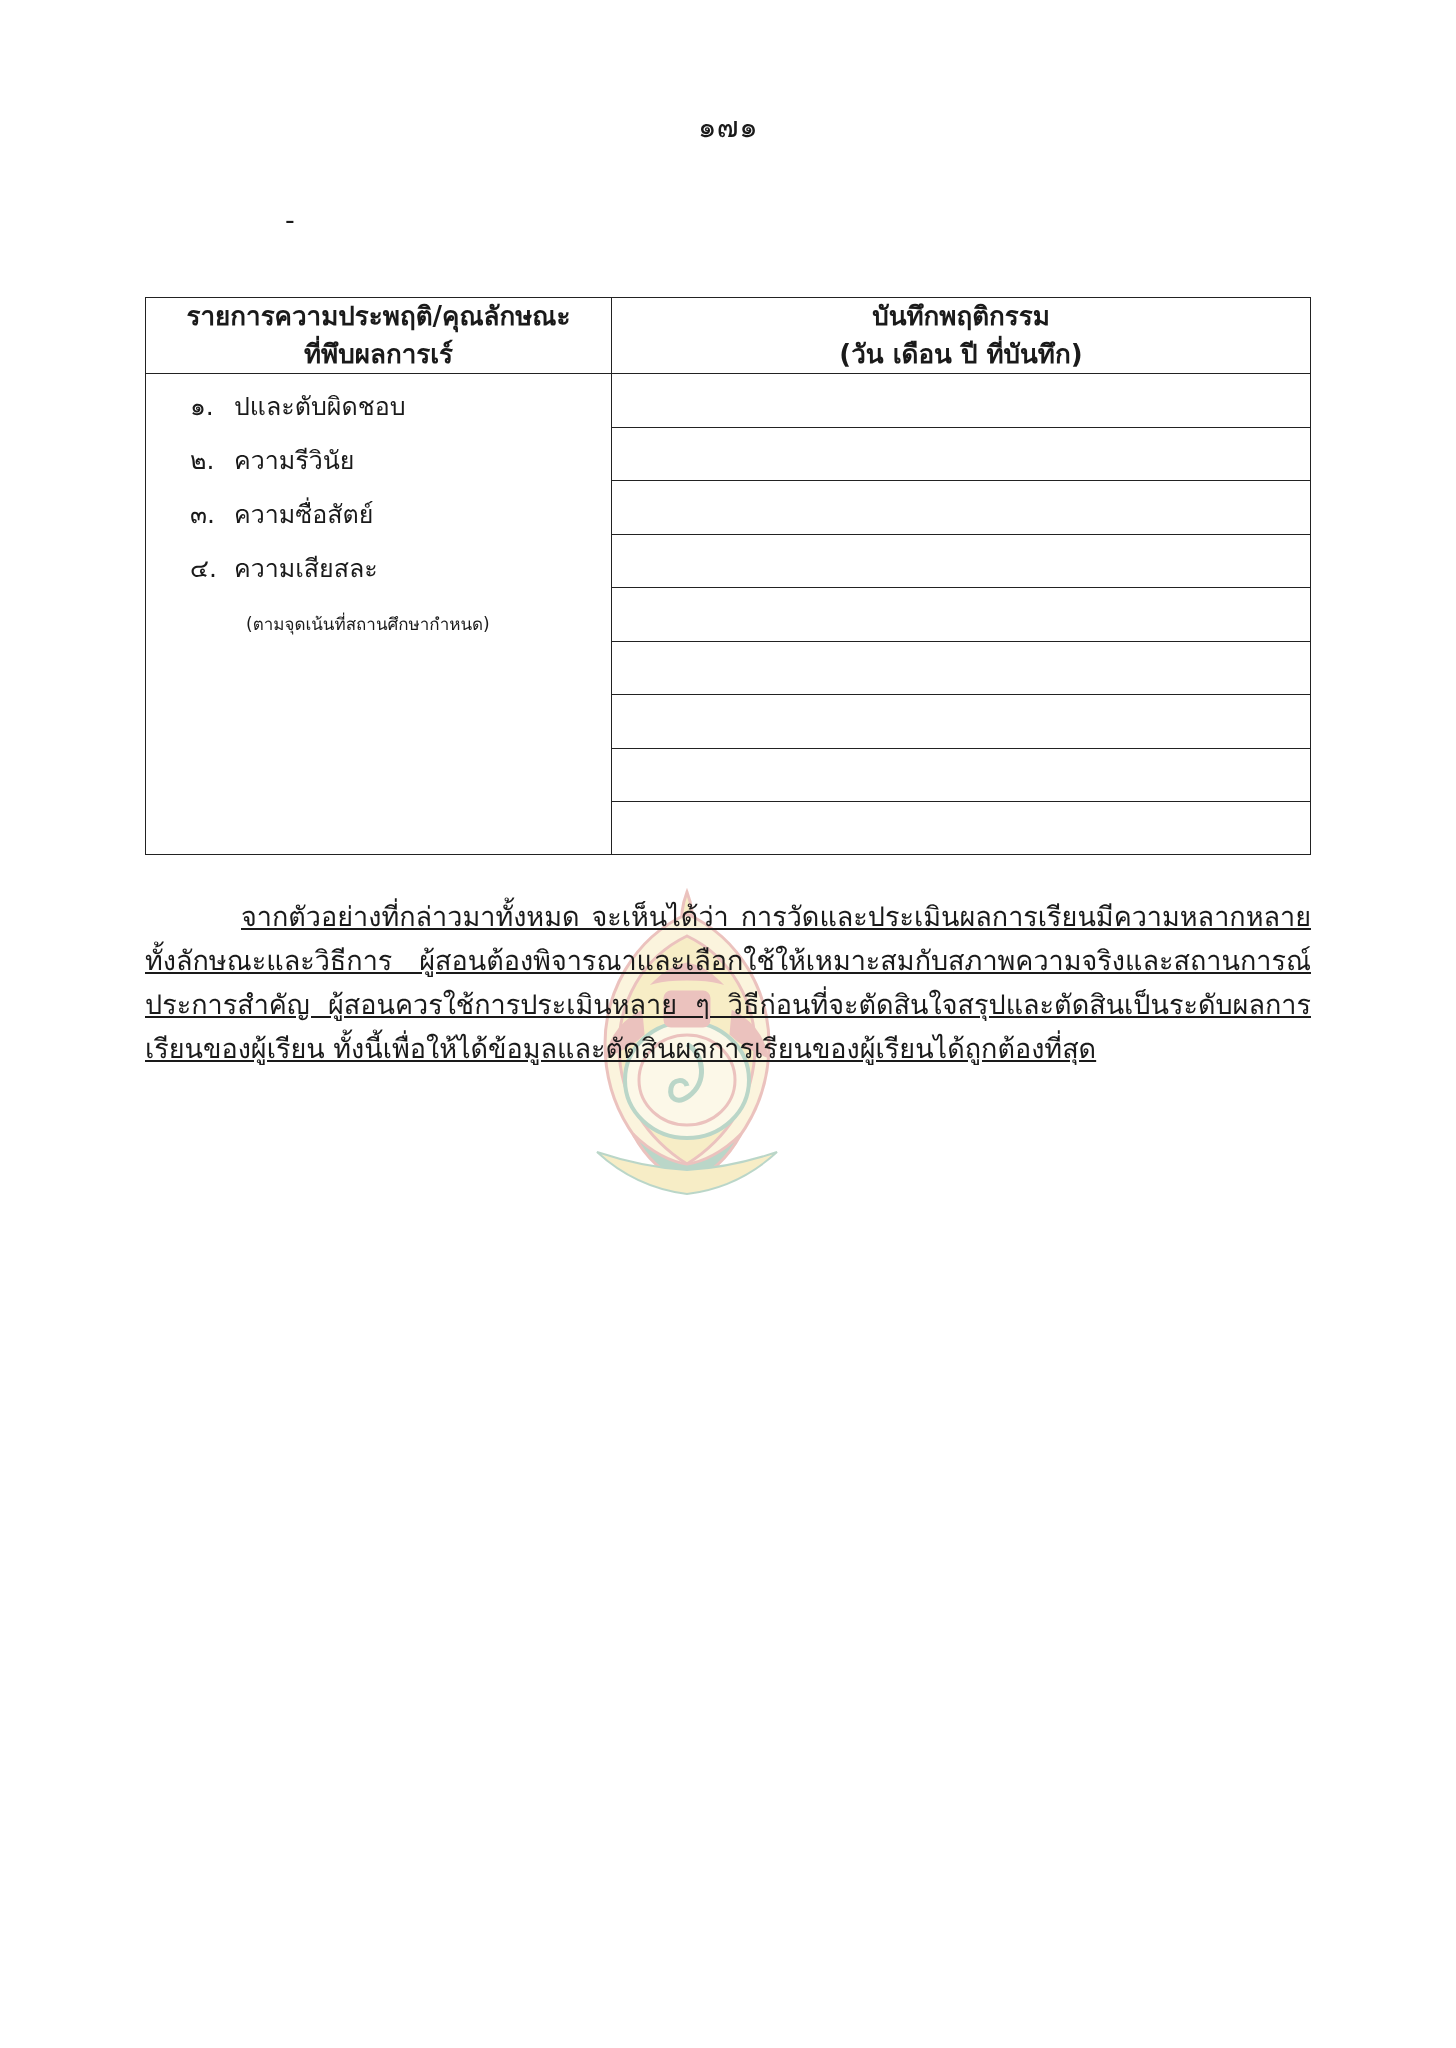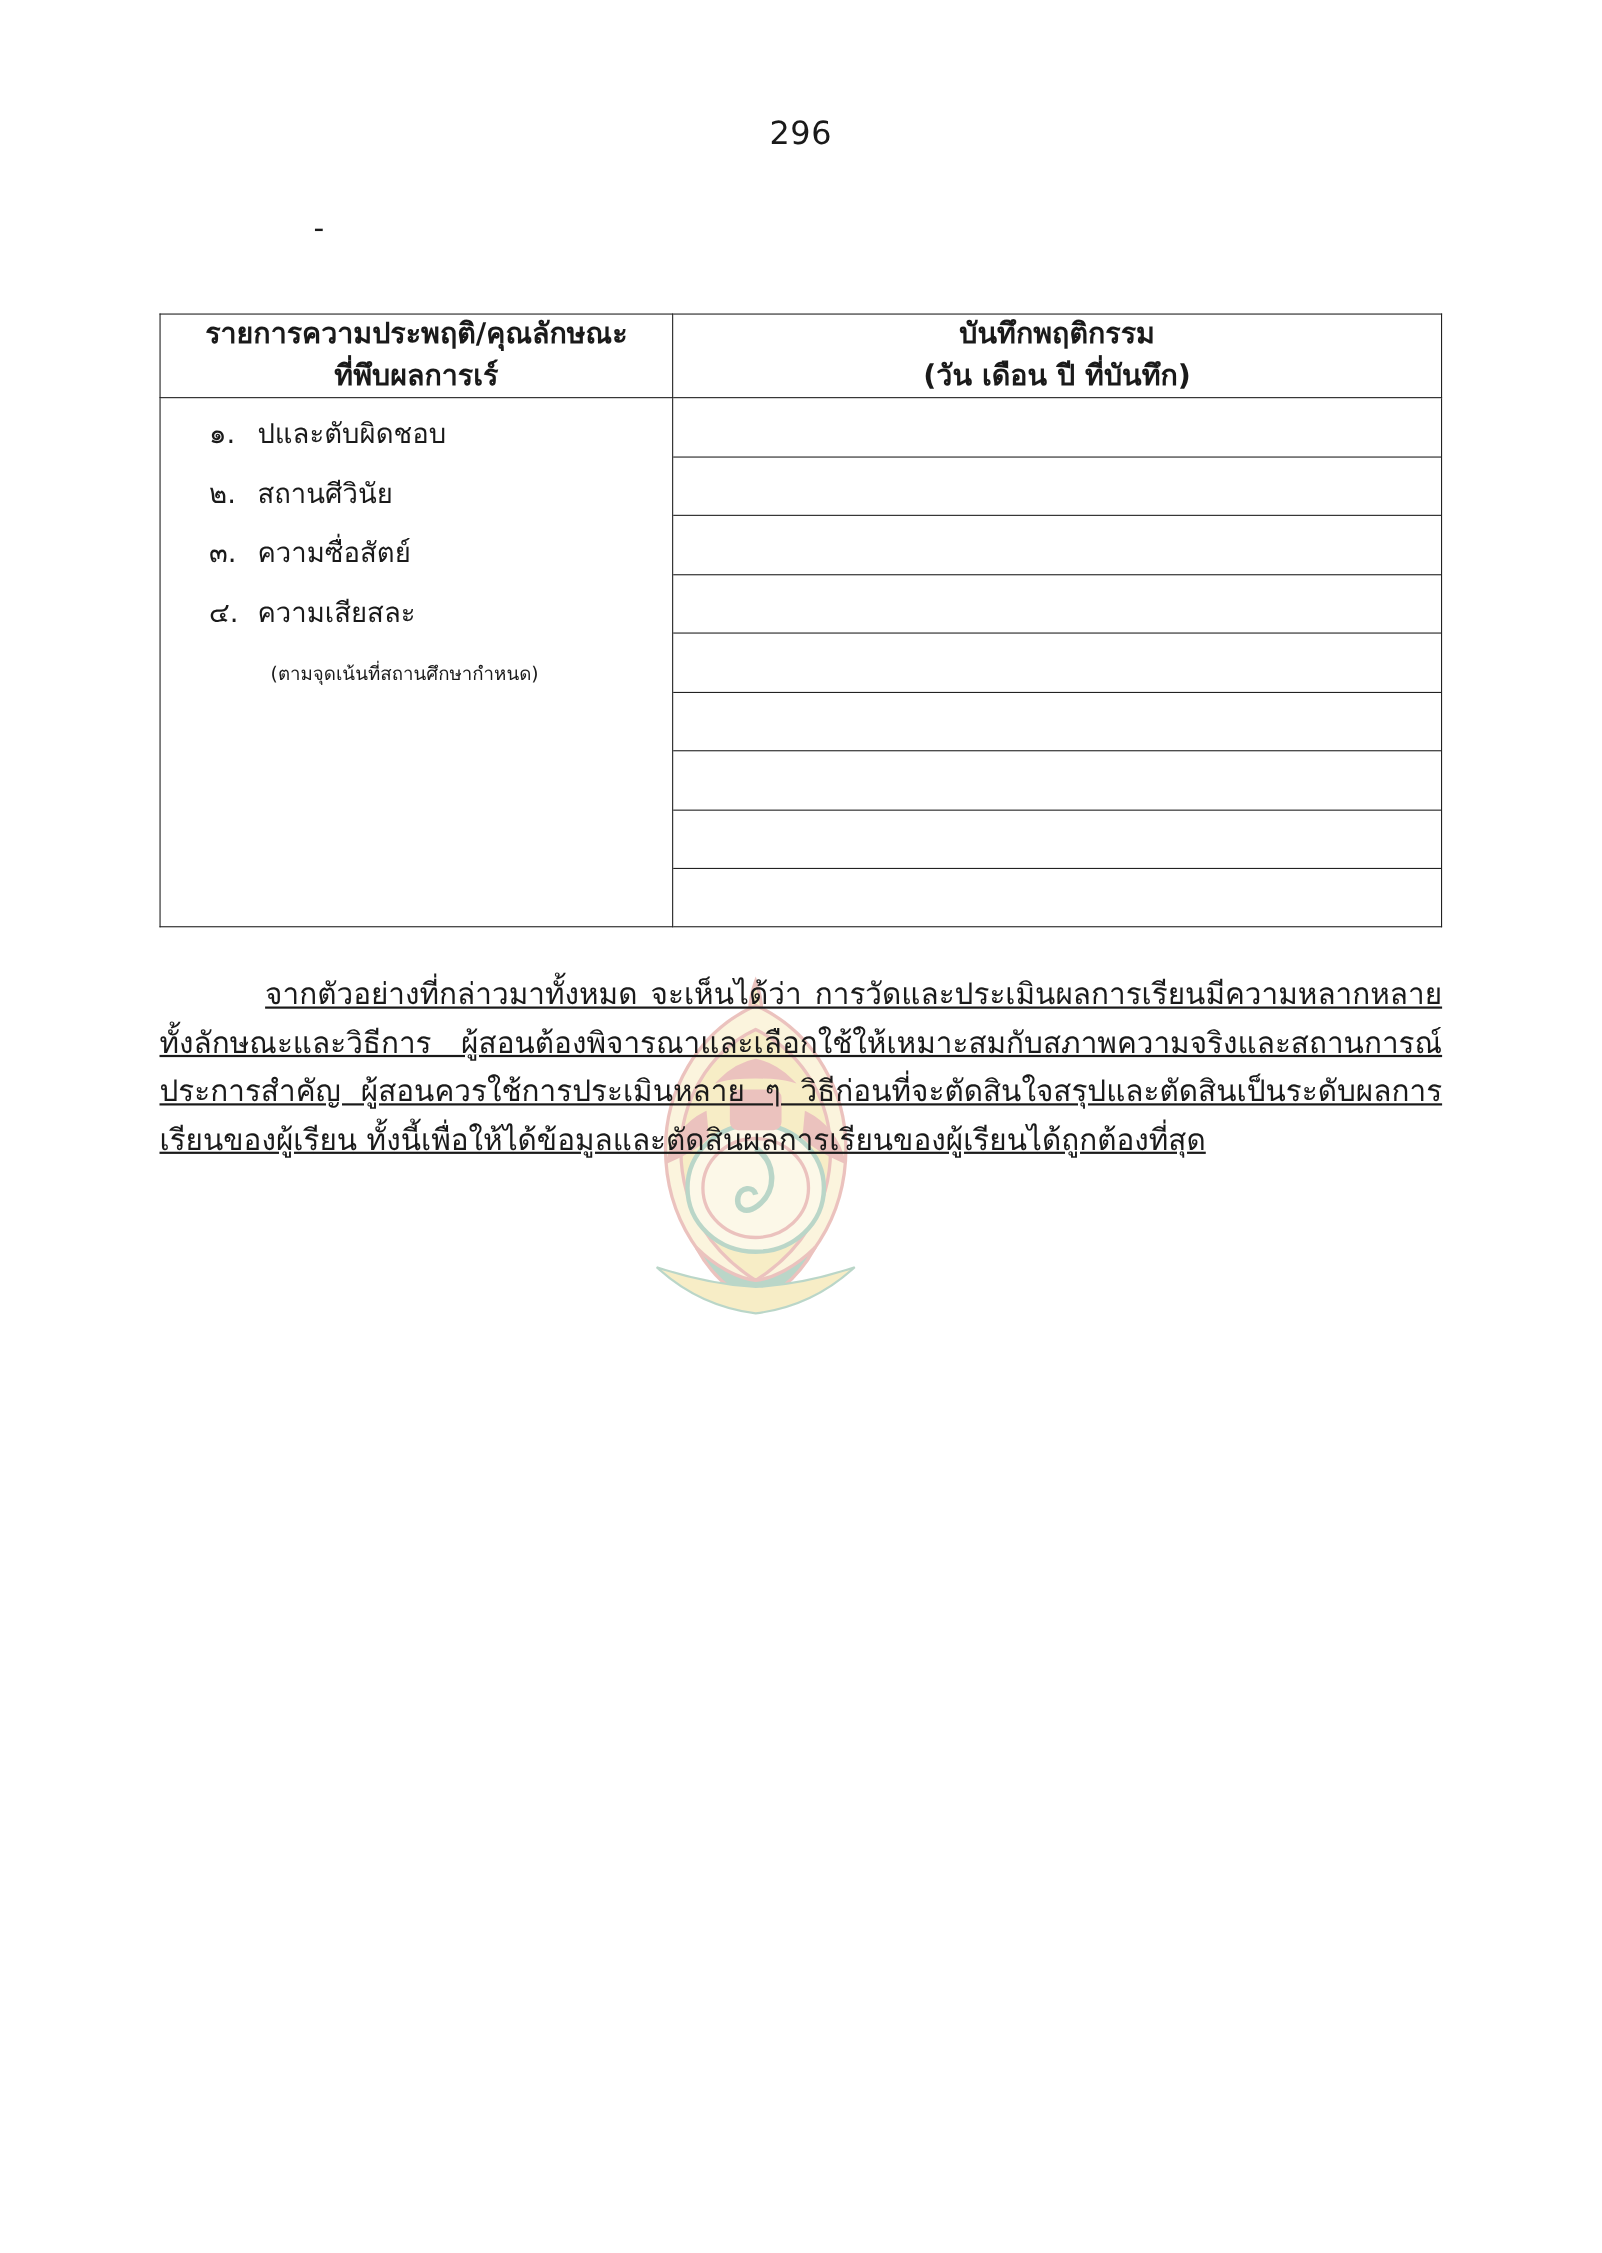--- a/index.html
+++ b/index.html
@@ -152,21 +152,21 @@
       <path d="M196 128 C212 136 226 152 230 172 C216 166 204 160 194 150 Z" fill="#c0392b"></path>
       <path d="M118 98 C128 88 140 82 150 80 C160 82 172 88 182 98 C168 94 132 94 118 98 Z" fill="#c0392b"></path>
       <rect x="128" y="108" width="44" height="34" rx="6" fill="#c0392b"></rect>
       <path d="M96 250 C110 276 130 292 150 300 C170 292 190 276 204 250 C186 268 166 278 150 280 C134 278 114 268 96 250 Z" fill="#1f7a4d"></path>
       <path d="M60 268 C84 276 114 284 150 286 C186 284 216 276 240 268 C214 292 182 306 150 310 C118 306 86 292 60 268 Z" fill="#e8c547" stroke="#1f7a4d" stroke-width="2"></path>
     </g>
   </svg>
 
   <div class="content-layer">
 
-    <div class="page-number">296</div>
+    <div class="page-number">๑๗๑</div>
 
     <div class="bullet-line">
       <span class="bullet-dash">-</span>
     </div>
 
     <div class="table-wrap">
       <table class="form-table">
         <colgroup>
           <col class="col-left">
           <col class="col-right">
@@ -186,21 +186,21 @@
         <tbody>
           <tr>
             <td>
               <div class="left-body">
                 <div class="crit-item">
                   <span class="crit-num">๑.</span>
                   <span class="crit-label">ปและตับผิดชอบ</span>
                 </div>
                 <div class="crit-item">
                   <span class="crit-num">๒.</span>
-                  <span class="crit-label">สถานศีวินัย</span>
+                  <span class="crit-label">ความรีวินัย</span>
                 </div>
                 <div class="crit-item">
                   <span class="crit-num">๓.</span>
                   <span class="crit-label">ความซื่อสัตย์</span>
                 </div>
                 <div class="crit-item">
                   <span class="crit-num">๔.</span>
                   <span class="crit-label">ความเสียสละ</span>
                 </div>
                 <div class="crit-note">(ตามจุดเน้นที่สถานศึกษากำหนด)</div>

